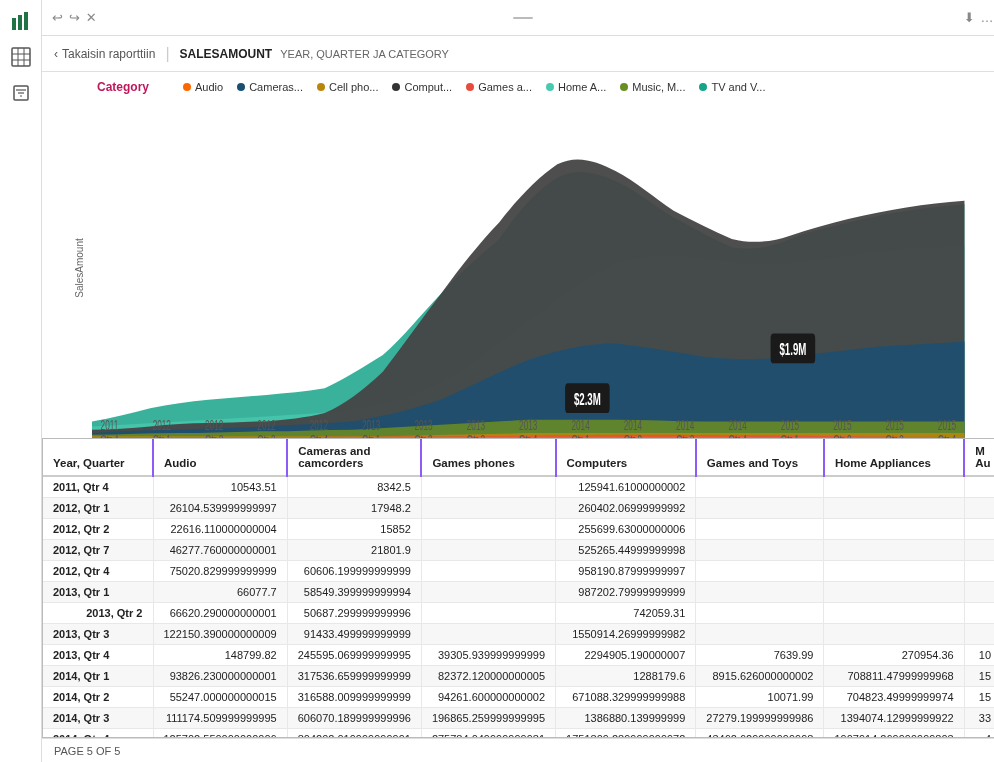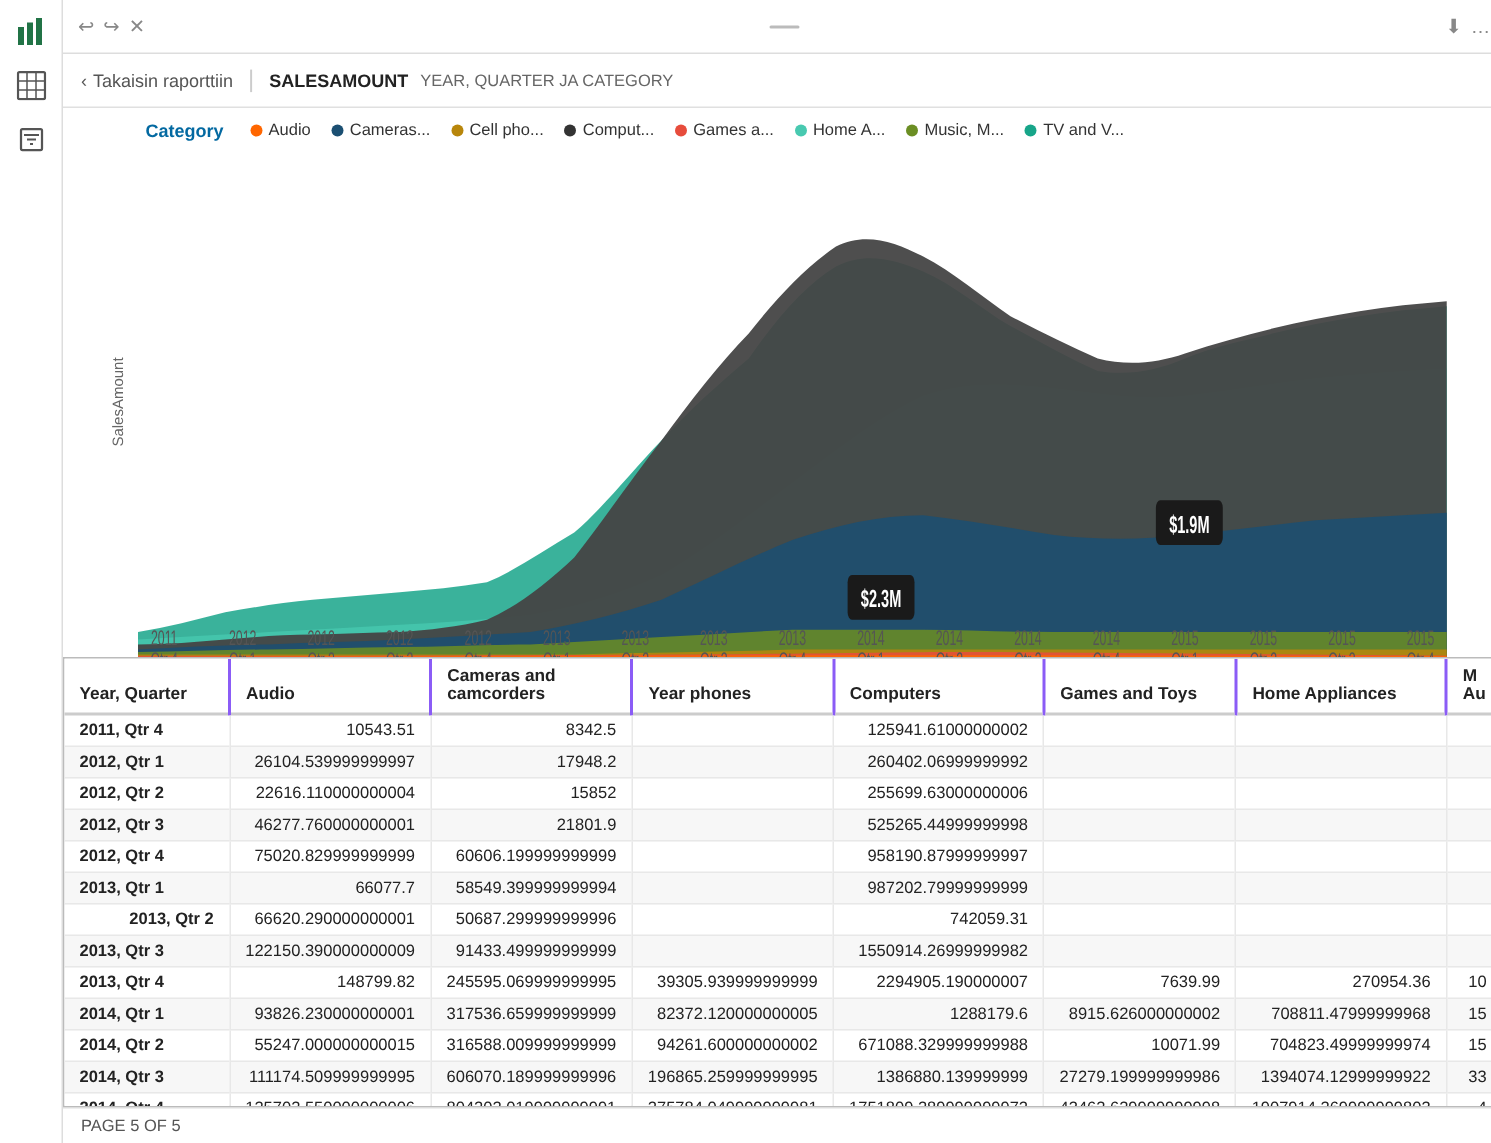--- a/index.html
+++ b/index.html
@@ -119,22 +119,22 @@
     .category-legend {
       display: flex;
       align-items: center;
       padding: 8px 14px 4px 55px;
       gap: 14px;
       flex-wrap: nowrap;
     }
     .legend-label {
       font-weight: 700;
       font-size: 12px;
-      color: #0369a1;
-      margin-right: 4px;
+      color: #be185d;
+      margin-right: 20px;
     }
     .legend-item {
       display: flex;
       align-items: center;
       gap: 4px;
       font-size: 11px;
       color: #333;
       white-space: nowrap;
     }
     .legend-dot {
@@ -420,21 +420,21 @@
     </svg>
   </div>
 
   <div class="table-container">
     <table>
       <thead>
         <tr>
           <th>Year, Quarter</th>
           <th>Audio</th>
           <th>Cameras and<br>camcorders</th>
-          <th>Year phones</th>
+          <th>Games phones</th>
           <th>Computers</th>
           <th>Games and Toys</th>
           <th>Home Appliances</th>
           <th>M<br>Au</th>
         </tr>
       </thead>
       <tbody id="table-body">
       <tr>
             <td style="text-align: left;">2011, Qtr 4</td>
             <td>10543.51</td>
@@ -459,21 +459,21 @@
             <td style="text-align: left;">2012, Qtr 2</td>
             <td>22616.110000000004</td>
             <td>15852</td>
             <td></td>
             <td>255699.63000000006</td>
             <td></td>
             <td></td>
             <td></td>
           </tr>
           <tr>
-            <td style="text-align: left;">2012, Qtr 3</td>
+            <td style="text-align: left;">2012, Qtr 7</td>
             <td>46277.760000000001</td>
             <td>21801.9</td>
             <td></td>
             <td>525265.44999999998</td>
             <td></td>
             <td></td>
             <td></td>
           </tr>
           <tr>
             <td style="text-align: left;">2012, Qtr 4</td>

